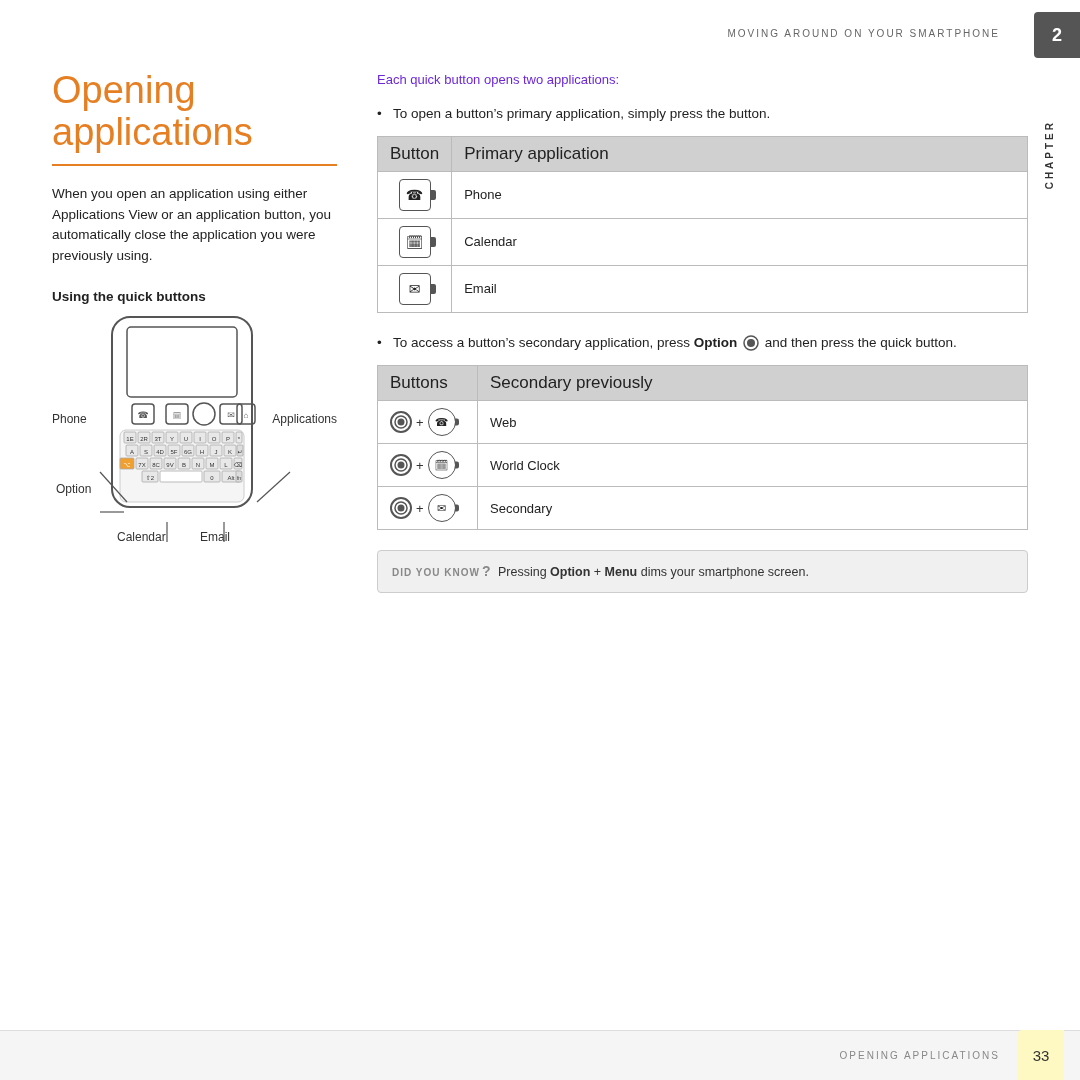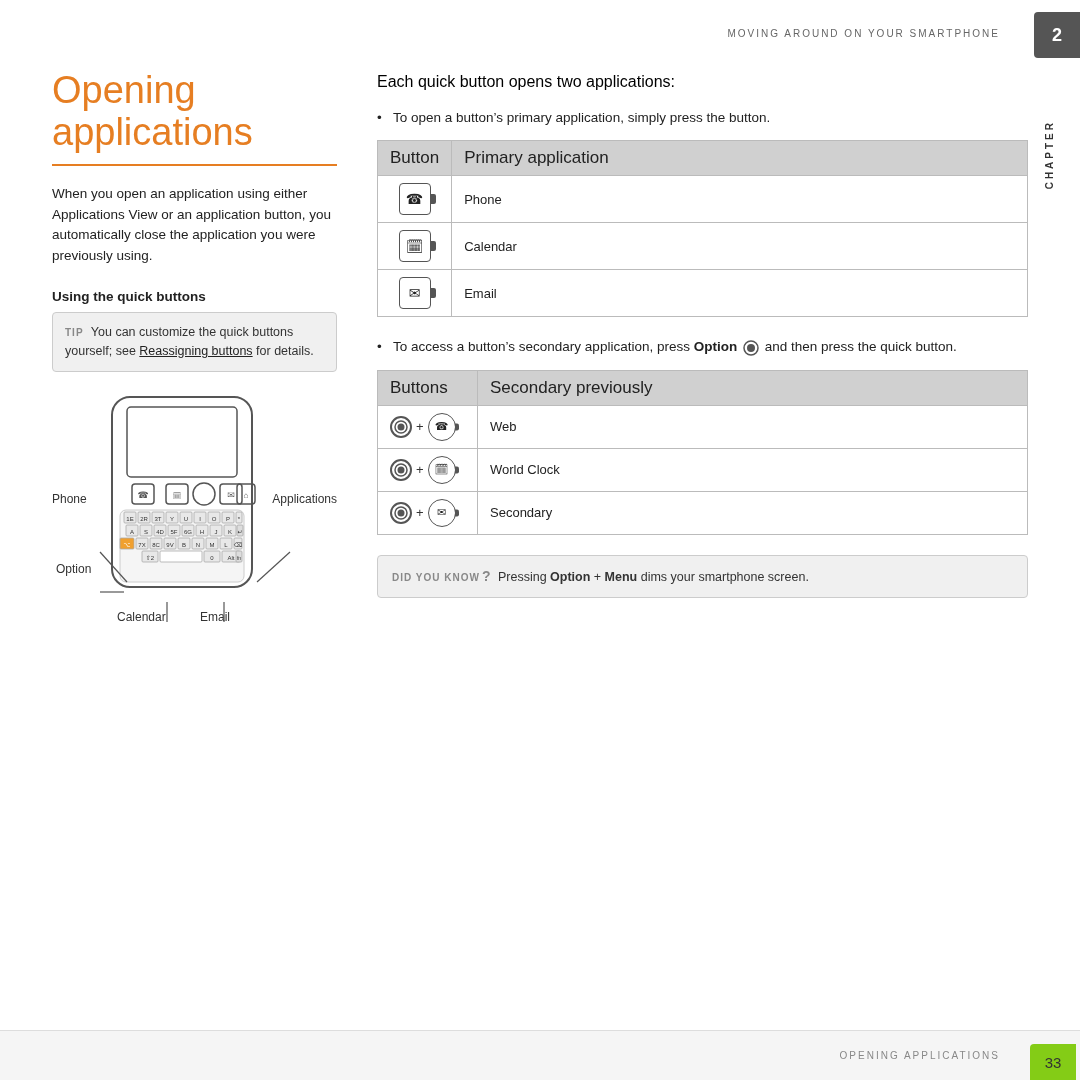--- a/index.html
+++ b/index.html
@@ -141,24 +141,24 @@
       position: absolute;
       font-size: 12px;
       color: #333;
     }
 
     
     .right-col {
       flex: 1;
     }
     .intro-right {
-      font-size: 16px;
+      font-size: 13px;
       line-height: 1.5;
       margin-bottom: 14px;
-      color: #000000;
+      color: #6d28d9;
     }
     .bullet-item {
       font-size: 13.5px;
       line-height: 1.5;
       color: #222;
       margin-bottom: 12px;
       padding-left: 16px;
       position: relative;
     }
     .bullet-item::before {
@@ -298,24 +298,24 @@
     }
     .footer-text {
       font-size: 10px;
       letter-spacing: 2px;
       color: #888;
       text-transform: uppercase;
     }
     .page-number-badge {
       position: absolute;
       bottom: 0;
-      right: 4px;
+      right: 16px;
       width: 46px;
-      height: 36px;
-      background: #84cc16;
+      height: 50px;
+      background: #fef9c3;
       display: flex;
       align-items: center;
       justify-content: center;
       font-size: 15px;
       color: #333;
       border-radius: 4px 0 0 0;
     }
 
     
     .bold { font-weight: bold; }
@@ -329,24 +329,20 @@
 <div class="chapter-badge">2</div>
 <div class="chapter-vertical">CHAPTER</div>
 
 <div class="main-content">
 
   <div class="left-col">
     <div class="page-title">Opening applications</div>
     <p class="intro-text">When you open an application using either Applications View or an application button, you automatically close the application you were previously using.</p>
     <p class="section-title">Using the quick buttons</p>
 
-    <div class="tip-box">
-      <span class="tip-label">TIP</span>
-      <span>You can customize the quick buttons yourself; see <span class="underline-link">Reassigning buttons</span> for details.</span>
-    </div>
 
     <div class="phone-diagram" style="position:relative; width:285px; height:255px; margin-top:4px;">
       <svg width="200" height="210" viewBox="0 0 200 210" style="position:absolute; left:30px; top:0;">
 
         <rect x="30" y="5" width="140" height="190" rx="18" ry="18" fill="none" stroke="#555" stroke-width="2"></rect>
 
         <rect x="45" y="15" width="110" height="70" rx="4" ry="4" fill="none" stroke="#555" stroke-width="1.5"></rect>
 
         <rect x="50" y="92" width="22" height="20" rx="3" fill="none" stroke="#555" stroke-width="1.5"></rect>
         <text x="61" y="106" text-anchor="middle" font-size="9" fill="#555">☎</text>

